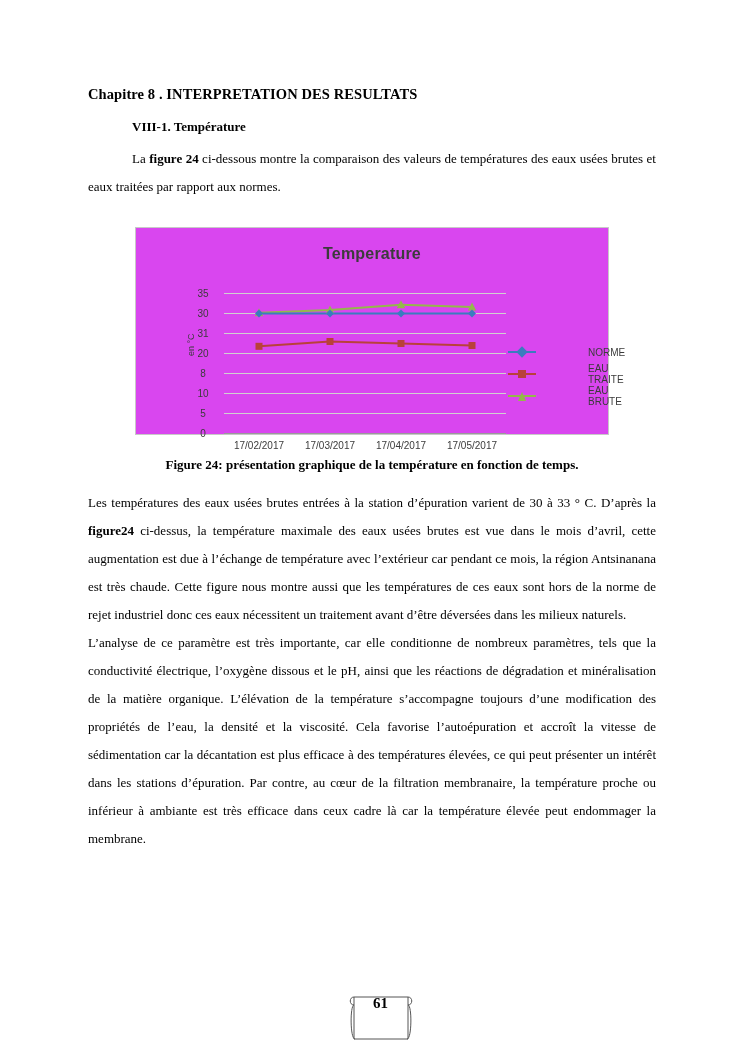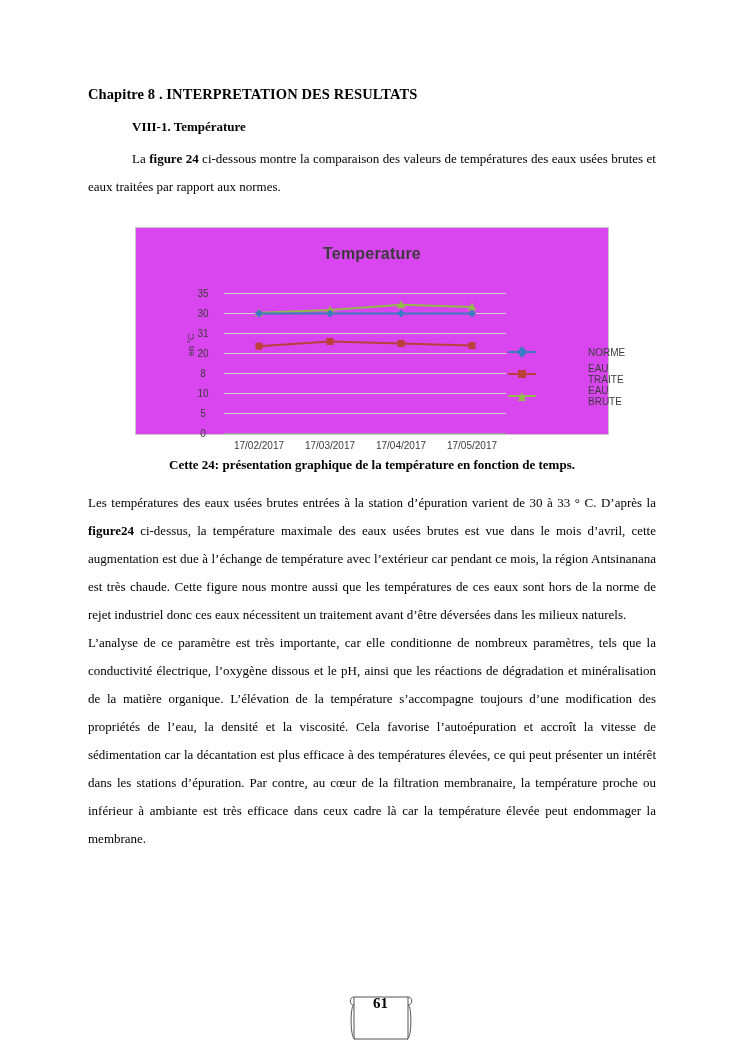--- a/index.html
+++ b/index.html
@@ -269,21 +269,21 @@
                 <span class="legend-line" style="background:#94B84B;"></span>
                 <span class="legend-marker marker-tri" style="border-bottom:9px solid #94B84B;"></span>
               </span>
               <span>EAU BRUTE</span>
             </div>
           </div>
         </div>
       </div>
     </div>
 
-    <div class="caption">Cette 24: présentation graphique de la température en fonction de temps.</div>
+    <div class="caption">Figure 24: présentation graphique de la température en fonction de temps.</div>
 
     <p class="body"><span>Les températures des eaux usées brutes entrées à la station d’épuration varient de 30 à 33 ° C. D’après la </span><b>figure24</b><span> ci-dessus, la température maximale des eaux usées brutes est vue dans le mois d’avril, cette augmentation est due à l’échange de température avec l’extérieur car pendant ce mois, la région Antsinanana est très chaude. Cette figure nous montre aussi que les températures de ces eaux sont hors de la norme de rejet industriel donc ces eaux nécessitent un traitement  avant d’être déversées dans les milieux naturels.</span></p>
 
 
     <p class="body">L’analyse de ce paramètre est très importante, car elle conditionne de nombreux paramètres, tels que la conductivité électrique, l’oxygène dissous et le pH, ainsi que les réactions de dégradation et minéralisation de la matière organique. L’élévation de la température s’accompagne toujours d’une modification des propriétés de l’eau, la densité et la viscosité. Cela favorise l’autoépuration et accroît la vitesse de sédimentation car la décantation est plus efficace à des températures élevées, ce qui peut présenter un intérêt dans les stations d’épuration. Par contre, au cœur de la filtration membranaire, la température proche ou inférieur à ambiante est très efficace dans ceux cadre là car la température élevée peut endommager la membrane.</p>
   </div>
 
   <div class="page-number-wrap">
     <div class="page-number-banner">
       <svg class="banner-svg" width="70" height="46" viewBox="0 0 70 46">

